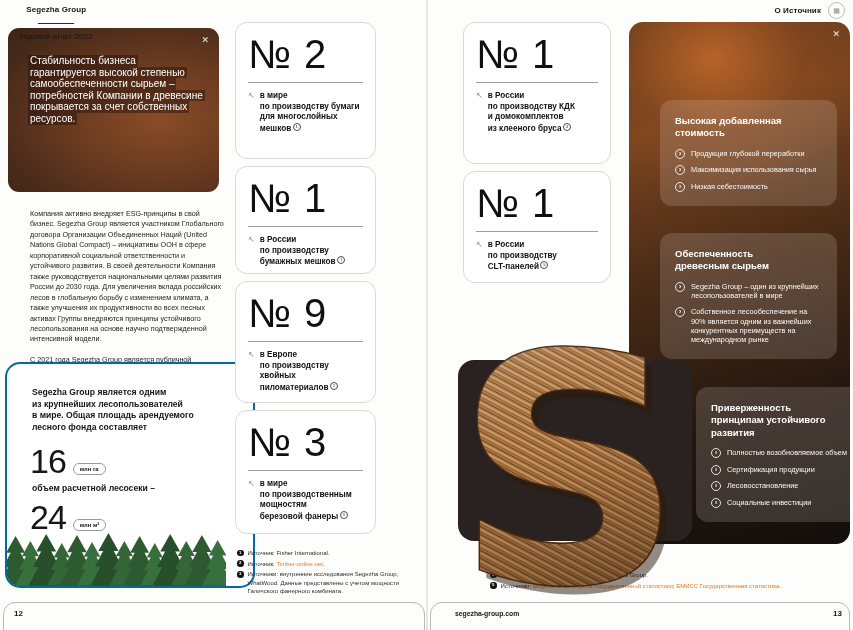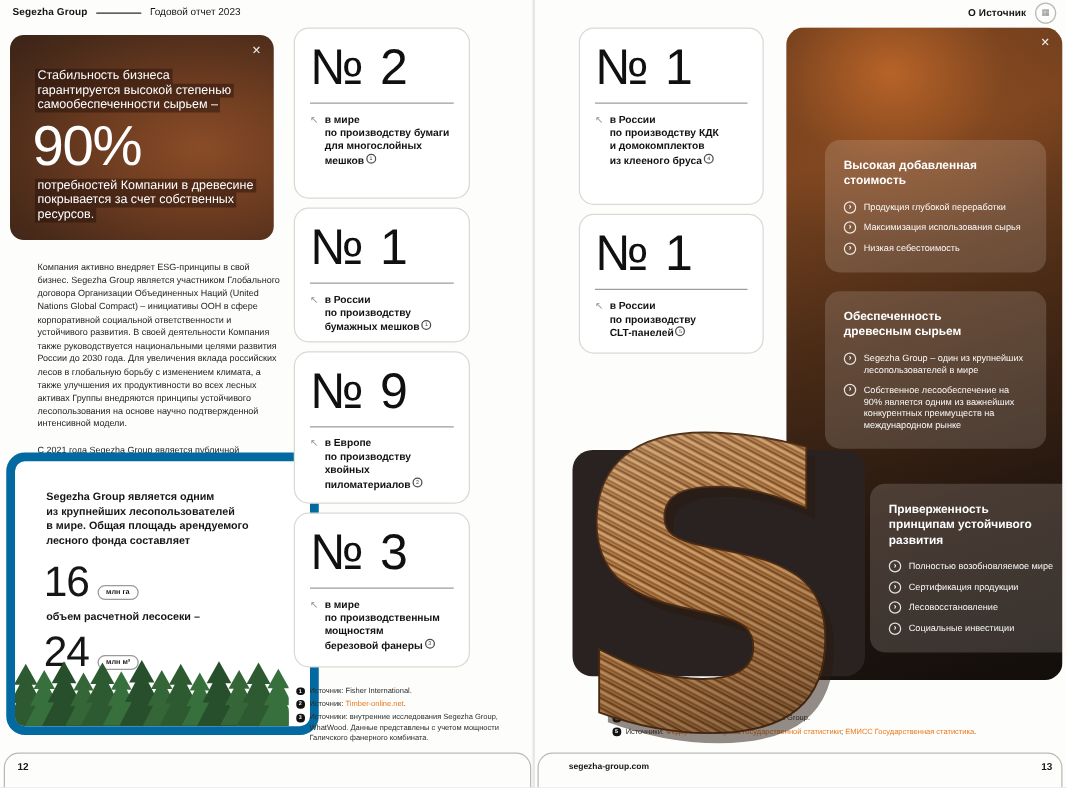--- a/index.html
+++ b/index.html
@@ -5,42 +5,42 @@
   html,body{margin:0;padding:0;background:#e9e9e7;}
   .canvas{position:relative;width:853px;height:630px;background:#f7f7f5;overflow:hidden;
     font-family:"Liberation Sans",sans-serif;color:#161616;box-shadow:inset 0 0 0 1px #d6d6d2;}
   .page{position:absolute;top:0;height:630px;background:#fdfdfc;}
   .page.left{left:0;width:426px;}
   .page.right{left:428px;width:425px;}
   .gutter{position:absolute;left:426px;top:0;width:2px;height:630px;background:#e7e7e4;}
 
   
   .hdr{position:absolute;top:4px;font-size:8px;line-height:12px;display:flex;align-items:center;gap:7px;z-index:6;}
-  .hdr.leftside{left:10px;}
+  .hdr.leftside{left:20px;flex-direction:column;}
   .hdr.rightside{right:8px;top:2px;}
   .hdr .brand{font-weight:700;letter-spacing:.1px;}
   .hdr .dash{display:inline-block;width:36px;border-top:1.2px solid #2b2b2b;}
   .hdr .menu-circ{width:15px;height:15px;border:1px solid #b9b9b5;border-radius:50%;display:flex;
     align-items:center;justify-content:center;font-size:7px;color:#8f8f8b;cursor:pointer;}
 
   
   .stab-card{position:absolute;left:8px;top:28px;width:211px;height:164px;border-radius:11px;z-index:3;
     background:radial-gradient(120% 95% at 72% 55%, #8a4c27 0%, #6b3b20 35%, #4a2b1a 65%, #2e1d15 100%);
     color:#fff;padding:27px 14px 0 20px;box-sizing:border-box;}
   .stab-card .close, .panel .close{position:absolute;top:8px;right:10px;font-size:9px;color:rgba(255,255,255,.9);cursor:pointer;line-height:9px;}
   .stab-line{font-size:10px;line-height:11.6px;}
   .stab-line .chip{background:rgba(28,13,7,.42);padding:0 2px;display:inline-block;}
   .stab-value{font-size:45px;font-weight:400;line-height:46px;margin:4px 0 3px -2px;letter-spacing:-1px;}
 
   
   .bodytext{position:absolute;left:30px;top:209px;width:195px;font-size:7.2px;line-height:10.45px;color:#1d1d1d;}
   .bodytext p{margin:0 0 10px 0;}
 
   
-  .forest-card{position:absolute;left:5px;top:362px;width:250px;height:226px;border:7px solid #0369a1;
+  .forest-card{position:absolute;left:5px;top:362px;width:250px;height:226px;border:2px solid #0369a1;
     border-radius:15px;background:#fff;box-sizing:border-box;overflow:hidden;}
   .forest-text{margin:23px 0 0 25px;width:172px;font-size:8.6px;font-weight:700;line-height:11.6px;white-space:pre-line;}
   .bignum-row{display:flex;align-items:flex-end;margin-left:23px;}
   .bignum{font-size:34px;font-weight:400;line-height:38px;letter-spacing:-1px;}
   .pill{border:1px solid #9a9a96;border-radius:8px;font-size:5.8px;font-weight:700;padding:2px 6px;margin:0 0 5px 7px;white-space:nowrap;}
   .forest-cap{margin:3px 0 5px 25px;font-size:8.6px;font-weight:700;}
   .trees{position:absolute;left:0;right:0;bottom:0;height:58px;}
 
   
   .rank-card{position:absolute;background:#fff;border:1px solid #d9d9d5;border-radius:12px;
@@ -68,21 +68,21 @@
                linear-gradient(163deg,#5e351b 0%,#7a4420 20%,#4a2b16 45%,#261810 72%,#120e0b 100%);}
   .panel-title{position:absolute;left:27px;top:28px;width:175px;color:#fff;font-size:10.4px;font-weight:700;
     line-height:13.8px;white-space:pre-line;}
   .glass{position:absolute;background:rgba(250,242,236,.16);border-radius:12px;box-sizing:border-box;
     padding:15px 15px 8px;z-index:4;}
   .glass-title{color:#fff;font-size:9.5px;font-weight:700;line-height:12.4px;white-space:pre-line;margin-bottom:9px;}
   .bullet{display:flex;gap:6px;margin-bottom:6.5px;}
   .bullet-icon{flex:none;width:8px;height:8px;border:1px solid rgba(255,255,255,.85);border-radius:50%;
     color:#fff;font-size:6.5px;line-height:7.5px;text-align:center;font-weight:700;}
   .bullet-text{font-size:7.3px;line-height:9.4px;color:rgba(255,255,255,.96);}
-  .glass.a{left:660px;top:112px;width:177px;}
+  .glass.a{left:660px;top:100px;width:177px;}
   .glass.b{left:660px;top:233px;width:177px;}
   .glass.c{left:696px;top:387px;width:166px;}
 
   .dark-square{position:absolute;left:458px;top:360px;width:234px;height:181px;border-radius:16px;
     background:#292220;z-index:2;}
   .wood-s{position:absolute;left:440px;top:314px;width:258px;height:290px;z-index:3;}
 
   
   .foot-frame{position:absolute;top:602px;height:44px;border:1px solid #b9b9b5;border-radius:12px;
     background:#fdfdfc;box-sizing:border-box;z-index:5;}
@@ -110,21 +110,20 @@
   <div class="hdr rightside">
     <span class="brand">О Источник</span>
     <span class="menu-circ">▦</span>
   </div>
 
   <div class="stab-card">
     <span class="close">✕</span>
     <div class="stab-line"><span class="chip">Стабильность бизнеса</span></div>
     <div class="stab-line"><span class="chip">гарантируется высокой степенью</span></div>
     <div class="stab-line"><span class="chip">самообеспеченности сырьем –</span></div>
-    <div class="stab-value">90%</div>
     <div class="stab-line"><span class="chip">потребностей Компании в древесине</span></div>
     <div class="stab-line"><span class="chip">покрывается за счет собственных</span></div>
     <div class="stab-line"><span class="chip">ресурсов.</span></div>
   </div>
 
   <div class="bodytext">
     <p>Компания активно внедряет ESG-принципы в свой бизнес. Segezha Group является участником Глобального договора Организации Объединенных Наций (United Nations Global Compact) – инициативы ООН в сфере корпоративной социальной ответственности и устойчивого развития. В своей деятельности Компания также руководствуется национальными целями развития России до 2030 года. Для увеличения вклада российских лесов в глобальную борьбу с изменением климата, а также улучшения их продуктивности во всех лесных активах Группы внедряются принципы устойчивого лесопользования на основе научно подтвержденной интенсивной модели.</p>
     <p>С 2021 года Segezha Group является публичной компанией. Ценные бумаги Компании включены в котировальный список Московской биржи первого уровня.</p>
   </div>
 
@@ -287,21 +286,21 @@
         <span class="bullet-icon">›</span>
         <span class="bullet-text">Собственное лесообеспечение на 90% является одним из важнейших конкурентных преимуществ на международном рынке</span>
       </div>
   </div>
   <div class="glass c">
     <div class="glass-title">Приверженность
 принципам устойчивого
 развития</div>
     <div class="bullet">
         <span class="bullet-icon">›</span>
-        <span class="bullet-text">Полностью возобновляемое мире</span>
+        <span class="bullet-text">Полностью возобновляемое объем</span>
       </div>
     <div class="bullet">
         <span class="bullet-icon">›</span>
         <span class="bullet-text">Сертификация продукции</span>
       </div>
     <div class="bullet">
         <span class="bullet-icon">›</span>
         <span class="bullet-text">Лесовосстановление</span>
       </div>
     <div class="bullet">

